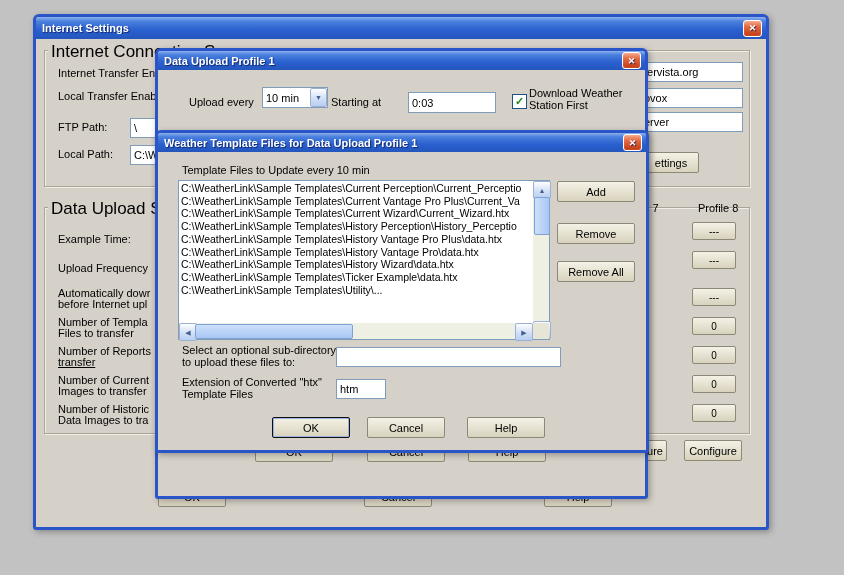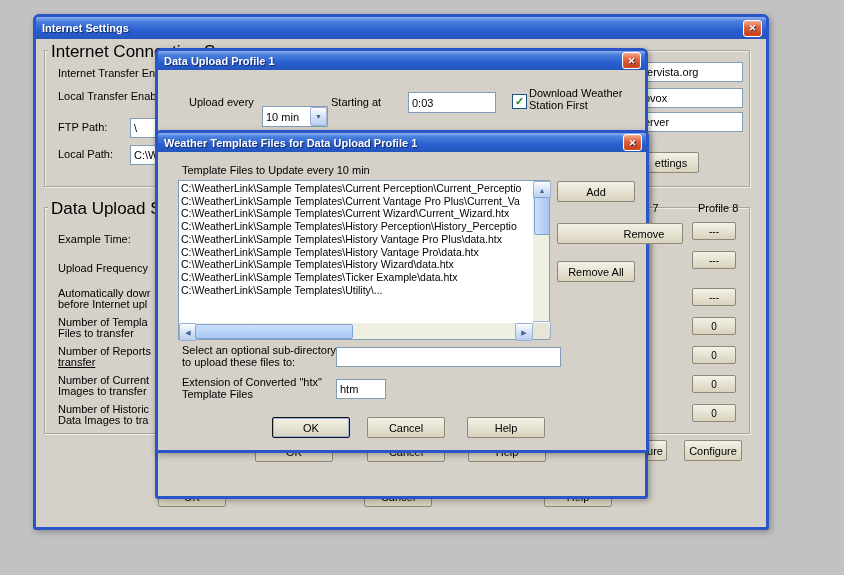--- a/index.html
+++ b/index.html
@@ -118,21 +118,21 @@
     <div class="btn" style="left:508px;top:469px;width:66px;height:19px;">Help</div>
   </div>
 
   <div class="window" style="left:155px;top:48px;width:487px;height:445px;z-index:20;">
     <div class="titlebar" style="height:19px;">
       <span class="title">Data Upload Profile 1</span>
       <span class="close-btn">✕</span>
     </div>
 
     <div class="lbl" style="left:31px;top:45px;">Upload every</div>
-    <div class="combo" style="left:104px;top:55px;width:64px;height:19px;">
+    <div class="combo" style="left:104px;top:36px;width:64px;height:19px;">
       <span class="val">10 min</span>
       <span class="scrollbtn drop">▼</span>
     </div>
     <div class="lbl" style="left:173px;top:45px;">Starting at</div>
     <div class="field" style="left:250px;top:41px;width:80px;height:19px;">0:03</div>
     <div class="checkbox" style="left:354px;top:43px;">✓</div>
     <div class="lbl" style="left:371px;top:36px;">Download Weather</div>
     <div class="lbl" style="left:371px;top:48px;">Station First</div>
 
     <div class="btn" style="left:97px;top:390px;width:76px;height:19px;">OK</div>
@@ -167,21 +167,21 @@
       </div>
       <div class="hscroll">
         <div class="scrollbtn left">◀</div>
         <div class="thumb"></div>
         <div class="scrollbtn right">▶</div>
       </div>
       <div class="corner"></div>
     </div>
 
     <div class="btn" style="left:399px;top:48px;width:76px;height:19px;">Add</div>
-    <div class="btn" style="left:399px;top:90px;width:76px;height:19px;padding-left:48px;">Remove</div>
+    <div class="btn" style="left:399px;top:90px;width:76px;height:19px;">Remove</div>
     <div class="btn" style="left:399px;top:128px;width:76px;height:19px;">Remove All</div>
 
     <div class="lbl" style="left:24px;top:211px;">Select an optional sub-directory</div>
     <div class="lbl" style="left:24px;top:223px;">to upload these files to:</div>
     <div class="field" style="left:178px;top:214px;width:217px;height:18px;"></div>
 
     <div class="lbl" style="left:24px;top:243px;">Extension of Converted "htx"</div>
     <div class="lbl" style="left:24px;top:255px;">Template Files</div>
     <div class="field" style="left:178px;top:246px;width:42px;height:18px;">htm</div>
 

